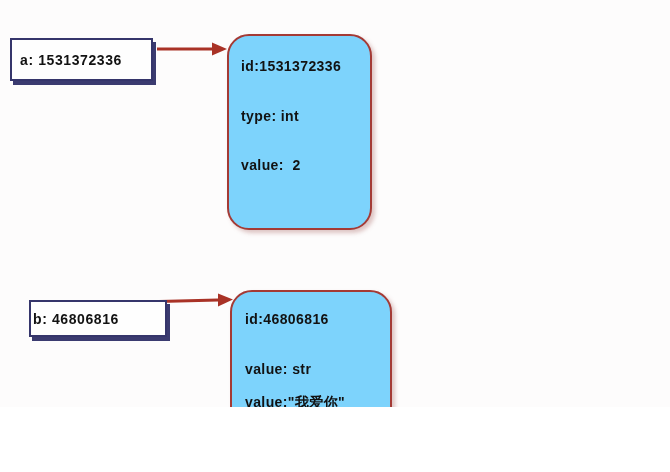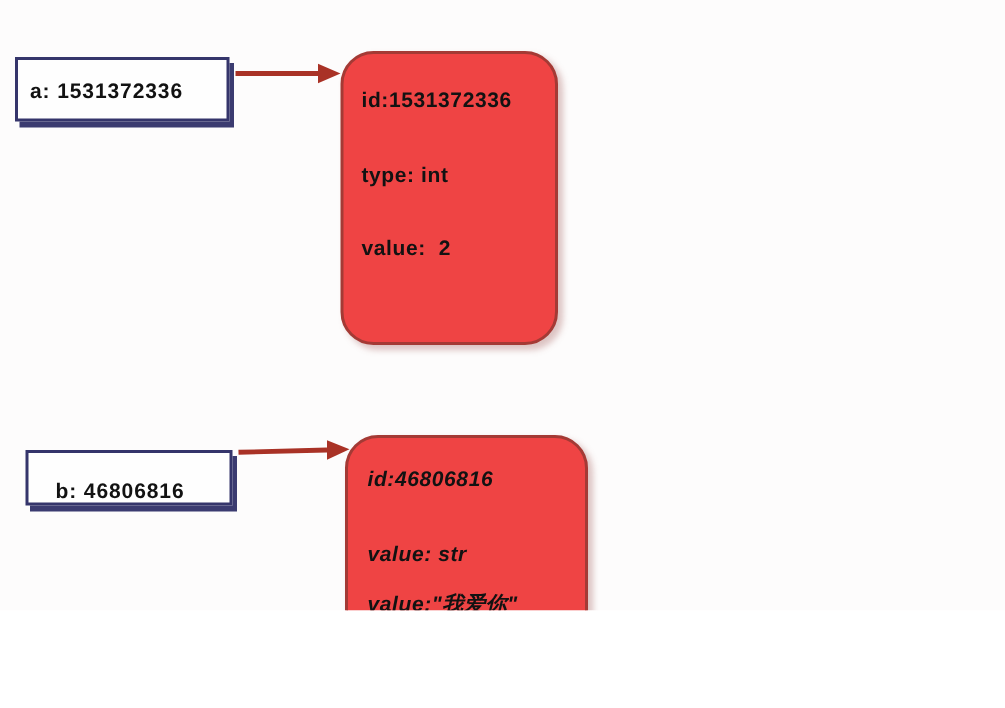--- a/index.html
+++ b/index.html
@@ -40,47 +40,45 @@
     white-space: pre;
   }
   #var-a {
     left: 10px;
     top: 38px;
     width: 143px;
     height: 43px;
     padding-left: 8px;
   }
   #var-b {
-    left: 17px;
+    left: 29px;
     top: 300px;
     width: 138px;
     height: 37px;
-    padding-left: 18px;
-    align-items: flex-end;
+    padding-left: 2px;
   }
   .obj-box {
     position: absolute;
     box-sizing: border-box;
-    background: #ef4444;
+    background: #7dd3fc;
     border: 2px solid #a43a35;
     border-radius: 22px;
     box-shadow: 3px 3px 4px rgba(160, 90, 85, 0.35);
   }
   #obj-a {
     left: 227px;
     top: 34px;
     width: 145px;
     height: 196px;
   }
   #obj-b {
     left: 230px;
     top: 290px;
     width: 162px;
     height: 161px;
-    font-style: italic;
   }
   .obj-line {
     position: absolute;
     font-weight: bold;
     font-size: 14px;
     letter-spacing: 0.4px;
     white-space: pre;
   }
   #obj-a .obj-line { left: 12px; }
   #obj-a .line-id    { top: 22px; }

